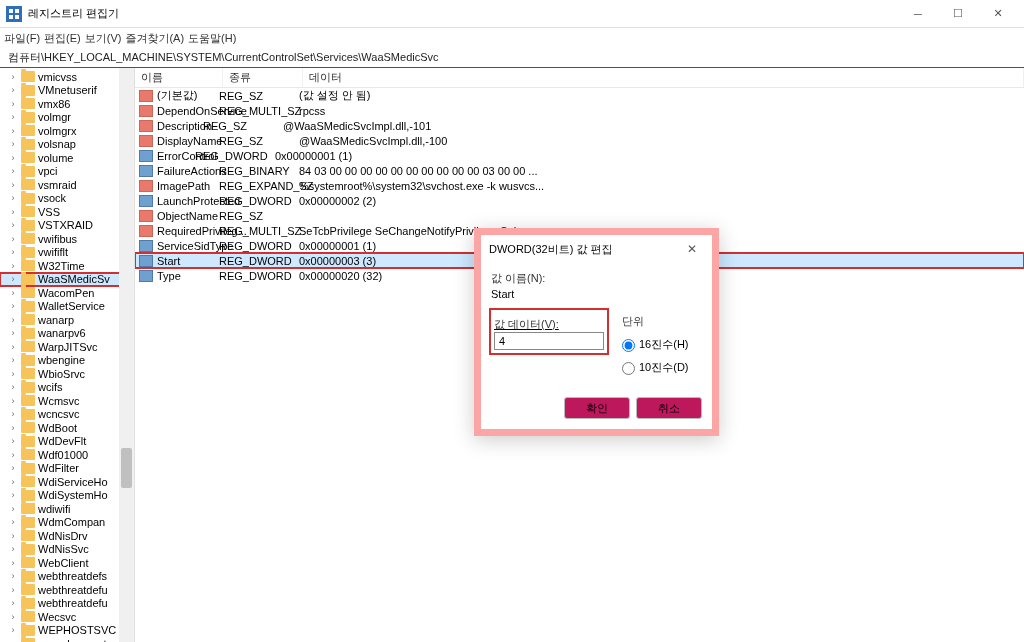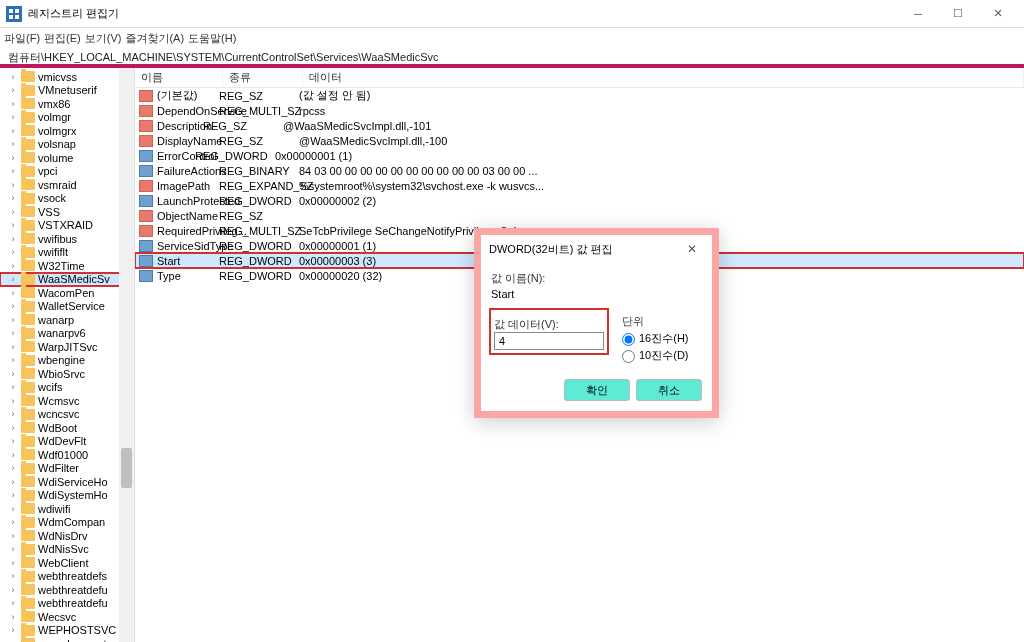--- a/index.html
+++ b/index.html
@@ -4,21 +4,21 @@
 <style>
 * { margin:0; padding:0; box-sizing:border-box; font-family:"Segoe UI","Malgun Gothic",sans-serif; font-size:11px; }
 body { background:#fff; width:1024px; height:642px; overflow:hidden; position:relative; }
 .titlebar { height:28px; display:flex; align-items:center; padding:0 6px; background:#fff; border-bottom:1px solid #e0e0e0; }
 .titlebar .icon-app { width:16px; height:16px; background:#2c6fbb; margin-right:6px; display:flex; align-items:center; justify-content:center; }
 .titlebar .icon-app svg { width:12px; height:12px; }
 .titlebar .wincontrols { margin-left:auto; display:flex; }
 .titlebar .wincontrols div { width:40px; height:24px; display:flex; align-items:center; justify-content:center; color:#555; }
 .menubar { height:20px; display:flex; align-items:center; padding:0 4px; gap:4px; color:#333; }
 .menubar span { cursor:default; }
-.addressbar { height:20px; padding:2px 8px; color:#222; border-bottom:4px solid #be185d; }
+.addressbar { height:20px; padding:2px 8px; color:#222; border-bottom:1px solid #be185d; }
 .main { display:flex; height:calc(100% - 68px); }
 .sidebar { width:135px; border-right:1px solid #e0e0e0; overflow:hidden; padding-top:2px; position:relative; }
 .tree-item { display:flex; align-items:center; height:13.5px; padding-left:8px; white-space:nowrap; }
 .tree-item .exp { width:10px; color:#666; font-size:9px; display:inline-block; text-align:center; }
 .tree-item .folder { width:14px; height:11px; background:#f6c45a; border-radius:1px; margin:0 3px; display:inline-block; position:relative; }
 .tree-item .folder::before { content:""; position:absolute; top:-2px; left:0; width:5px; height:2px; background:#f6c45a; border-radius:1px 1px 0 0; }
 .tree-item.selected { background:#cde8ff; }
 .tree-item.highlighted { outline:2px solid #d32f2f; outline-offset:-1px; }
 .sidebar-scroll { position:absolute; right:0; top:0; bottom:0; width:15px; background:#f0f0f0; }
 .sidebar-scroll .thumb { position:absolute; left:2px; right:2px; top:380px; height:40px; background:#c0c0c0; border-radius:2px; }
@@ -32,25 +32,25 @@
 .row .ricon.bin { background:#6fa0cf; border:1px solid #4e7ba8; }
 .row.sel { background:#cde8ff; }
 .row.hl { outline:2px solid #d32f2f; outline-offset:-1px; }
 .dialog { position:absolute; left:474px; top:228px; width:245px; background:#fff; border:7px solid #fca5a5; box-shadow:0 4px 20px rgba(0,0,0,0.2); }
 .dialog .dtitle { height:28px; display:flex; align-items:center; padding:0 8px; font-size:11px; }
 .dialog .dtitle .dclose { margin-left:auto; width:24px; text-align:center; color:#555; font-size:12px; }
 .dialog .dbody { padding:4px 10px 10px 10px; }
 .dialog .lbl { color:#333; margin-top:4px; }
 .dialog input[type=text] { width:100%; border:1px solid #888; padding:2px 4px; font-size:11px; background:#fff; }
 .dialog .fieldbox { padding:3px; }
-.dialog .fieldbox.hl { outline:2px solid #d32f2f; outline-offset:0; }
-.dialog .radiogroup label { display:block; margin:2px 0; font-size:11px; }
+.dialog .fieldbox.hl { outline:2px solid #d32f2f; outline-offset:0;text-decoration:underline; }
+.dialog .radiogroup label { display:block; margin:8px 0; font-size:11px; }
 .dialog .radiogroup input { margin-right:4px; vertical-align:middle; }
 .dialog .btns { display:flex; justify-content:flex-end; gap:6px; margin-top:14px; }
-.dialog .btns button { width:66px; height:22px; border:1px solid #bbb; background:#5eead4; border-radius:3px; font-size:11px; }
+.dialog .btns button { width:66px; height:22px; border:1px solid #bbb; background:#be185d; border-radius:3px; font-size:11px; }
 .twocol { display:flex; gap:15px; }
 .twocol .left { flex:1; } .twocol .right { width:80px; }
 </style>
 </head>
 <body>
 
 <div class="titlebar">
   <span class="icon-app">
     <svg viewBox="0 0 12 12">
         <rect x="1" y="1" width="4" height="4" fill="#fff"></rect>

